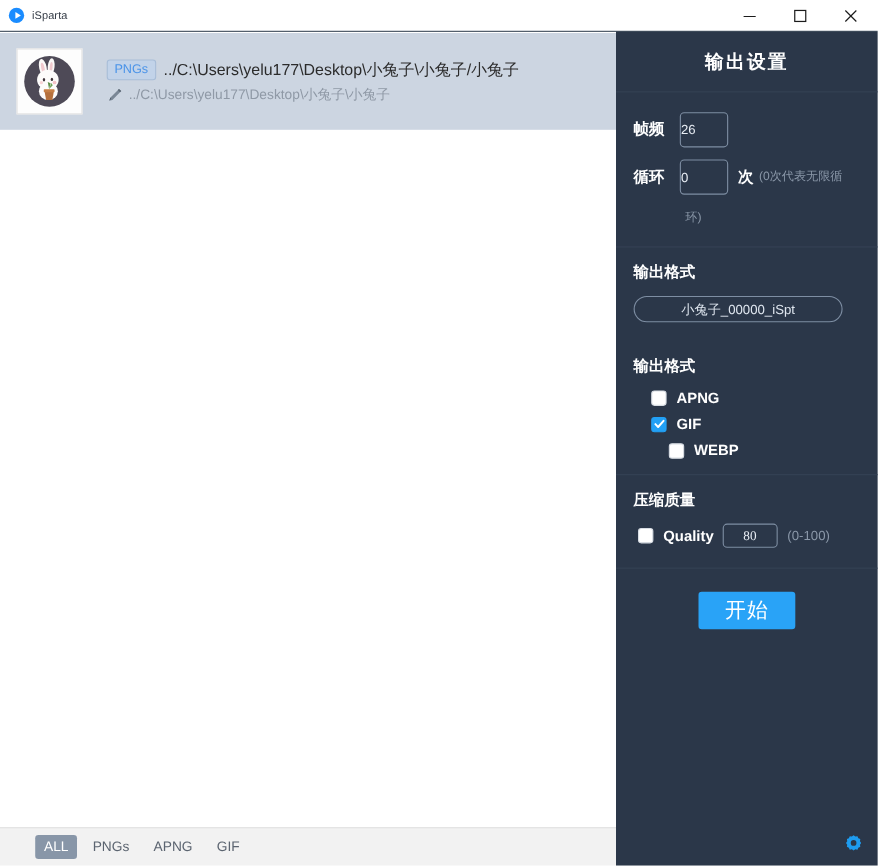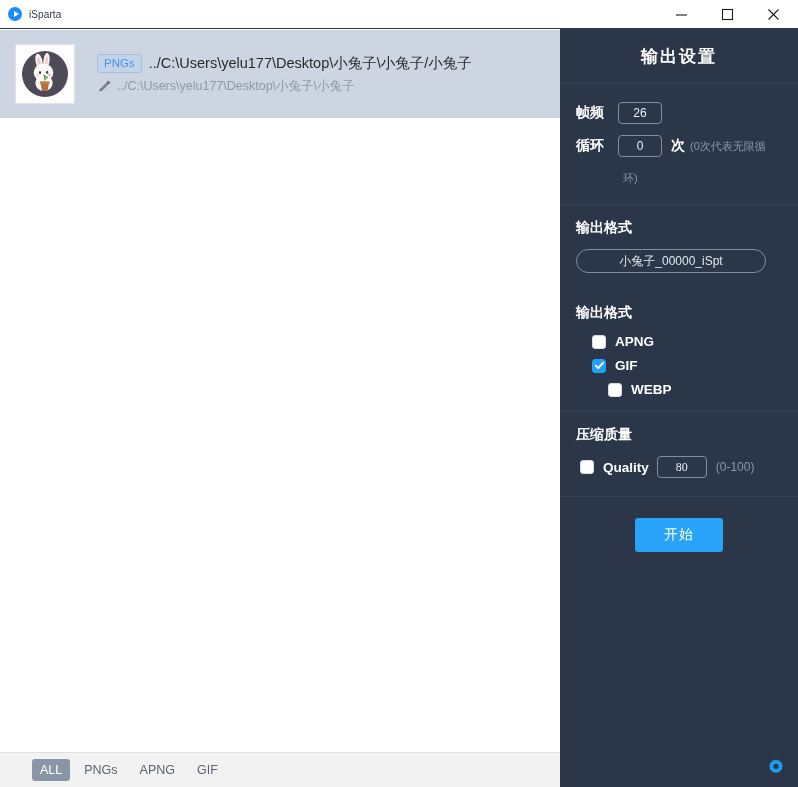--- a/index.html
+++ b/index.html
@@ -111,25 +111,25 @@
   }
   #panel-header .t { font-size: 17px; color: #ffffff; font-weight: bold; letter-spacing: 2px; }
   .sec { padding: 0 0 0 0; }
   .sec-div { height: 1px; background: #354255; }
 
   
   #sec-basic { padding: 18px 0 16px 0; }
   .field-row { display: flex; align-items: center; padding-left: 16px; margin-bottom: 11px; }
   .field-label { font-size: 14px; color: #ffffff; font-weight: bold; width: 42px; flex: 0 0 auto; }
   .num-box {
-    width: 44px; height: 22px;
+    width: 44px; height: 32px;
     border: 1px solid #7e8ea3; border-radius: 4px;
     background: transparent;
     color: #e8edf4; font-size: 12px;
-    text-align: center;
+    text-align: left;
     font-family: "Liberation Sans", sans-serif;
     outline: none;
     flex: 0 0 auto;
   }
   .unit { font-size: 14px; color: #ffffff; font-weight: bold; margin-left: 9px; flex: 0 0 auto; }
   .hint {
     font-size: 11px; color: #8a97a8; margin-left: 5px;
     line-height: 20px;
   }
   #loop-hint-wrap { padding-left: 58px; }
@@ -174,21 +174,21 @@
     font-family: Liberation Serif, serif;
     outline: none; flex: 0 0 auto;
   }
   #quality-range { font-size: 12px; color: #8a97a8; margin-left: 9px; }
 
   
   #sec-start { padding: 21px 0 0 0; display: flex; justify-content: center; }
   #start-button {
     width: 88px; height: 34px;
     background: #29a3f7; border: none; border-radius: 3px;
-    color: #ffffff; font-size: 14px;
+    color: #ffffff; font-size: 19px;
     font-family: "Liberation Sans", sans-serif;
     cursor: pointer; letter-spacing: 1px;
   }
 
   
   #gear-button {
     position: absolute; right: 12px; bottom: 10px;
     width: 20px; height: 20px;
     display: flex; align-items: center; justify-content: center;
     cursor: pointer;

